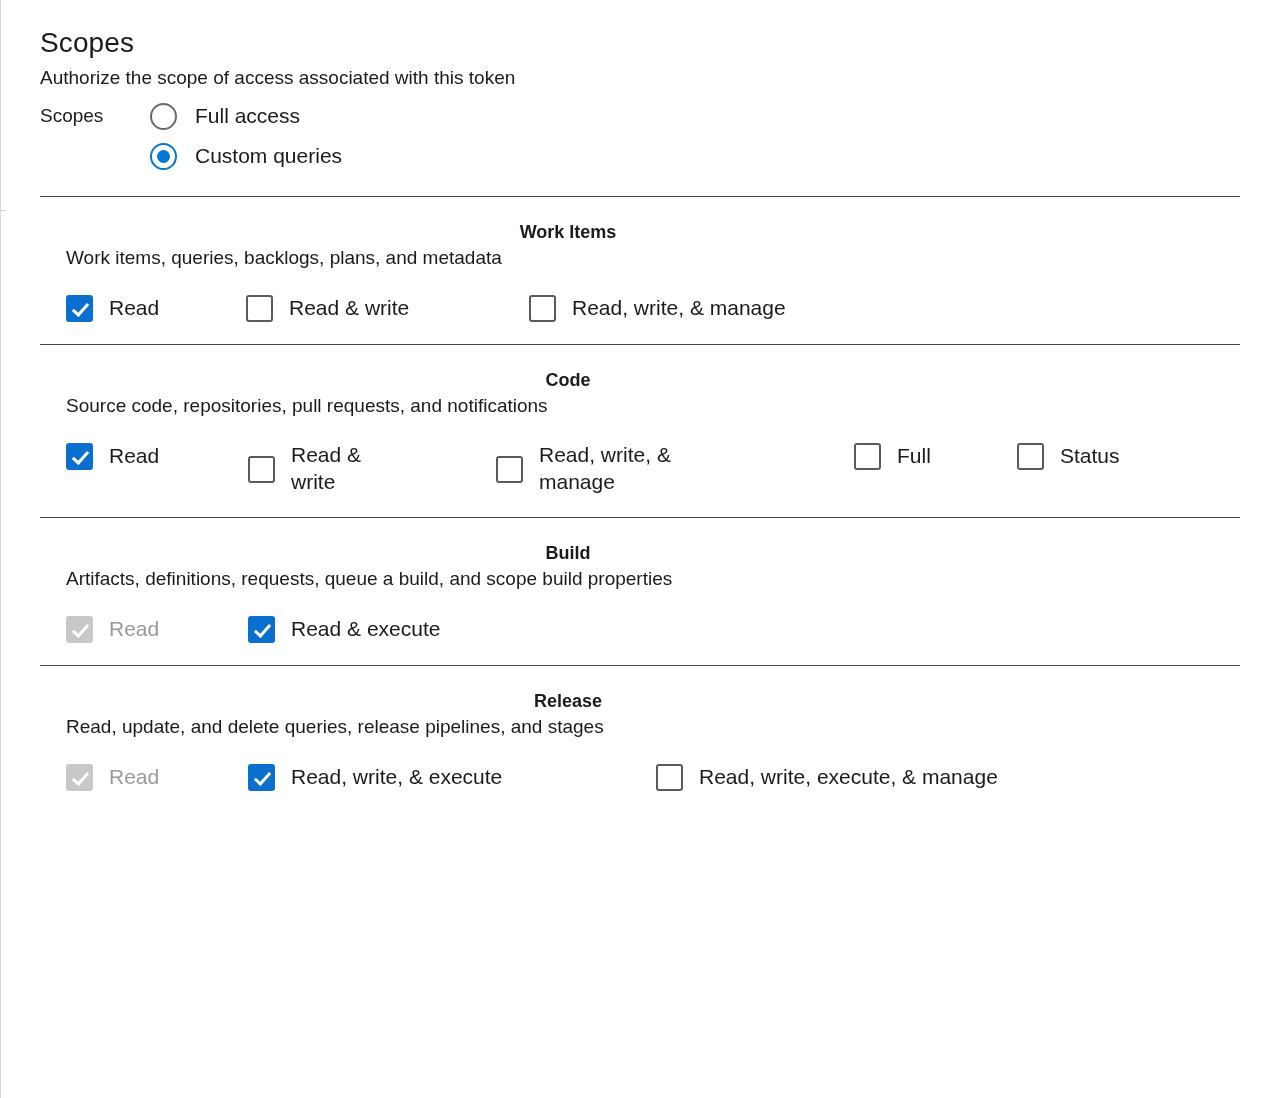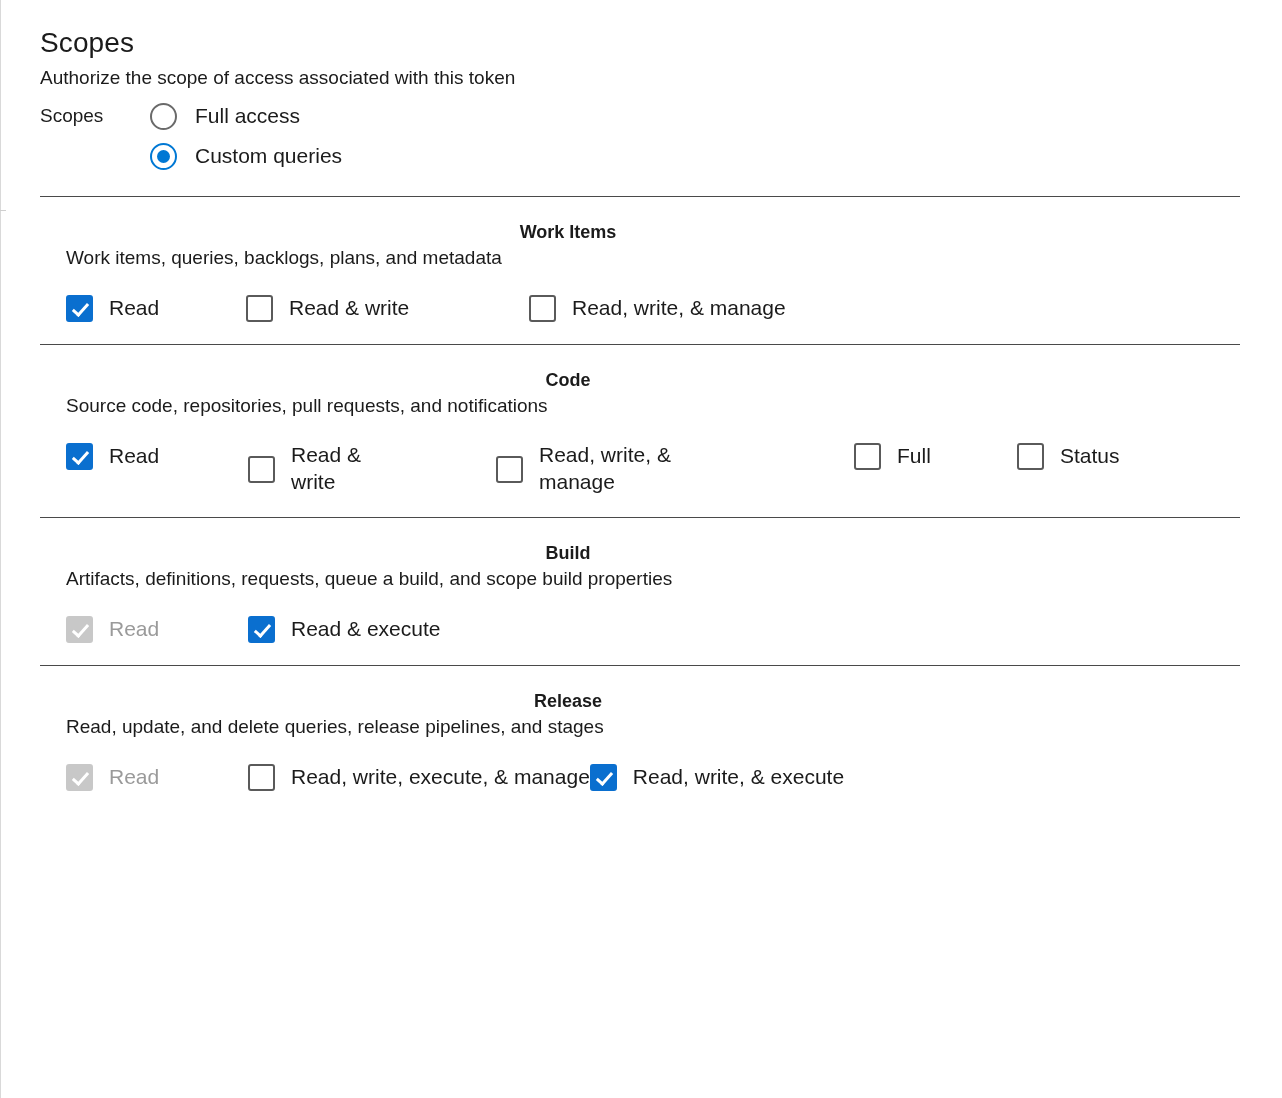--- a/index.html
+++ b/index.html
@@ -282,23 +282,23 @@
 
   <div class="divider"></div>
   <div class="scope-group">
     <div class="group-name">Release</div>
     <div class="group-desc">Read, update, and delete queries, release pipelines, and stages</div>
     <div class="checkbox-row">
       <div class="cb-item" style="width:182px">
         <span class="cb-box disabled"></span>
         <span class="cb-label nowrap disabled">Read</span>
       </div>
-      <div class="cb-item">
-        <span class="cb-box"></span>
-        <span class="cb-label nowrap">Read, write, execute, &amp; manage</span>
-      </div>
       <div class="cb-item" style="width:408px">
         <span class="cb-box checked"></span>
         <span class="cb-label nowrap">Read, write, &amp; execute</span>
       </div>
+      <div class="cb-item">
+        <span class="cb-box"></span>
+        <span class="cb-label nowrap">Read, write, execute, &amp; manage</span>
+      </div>
     </div>
   </div>
 </div>
 
 </body></html>

